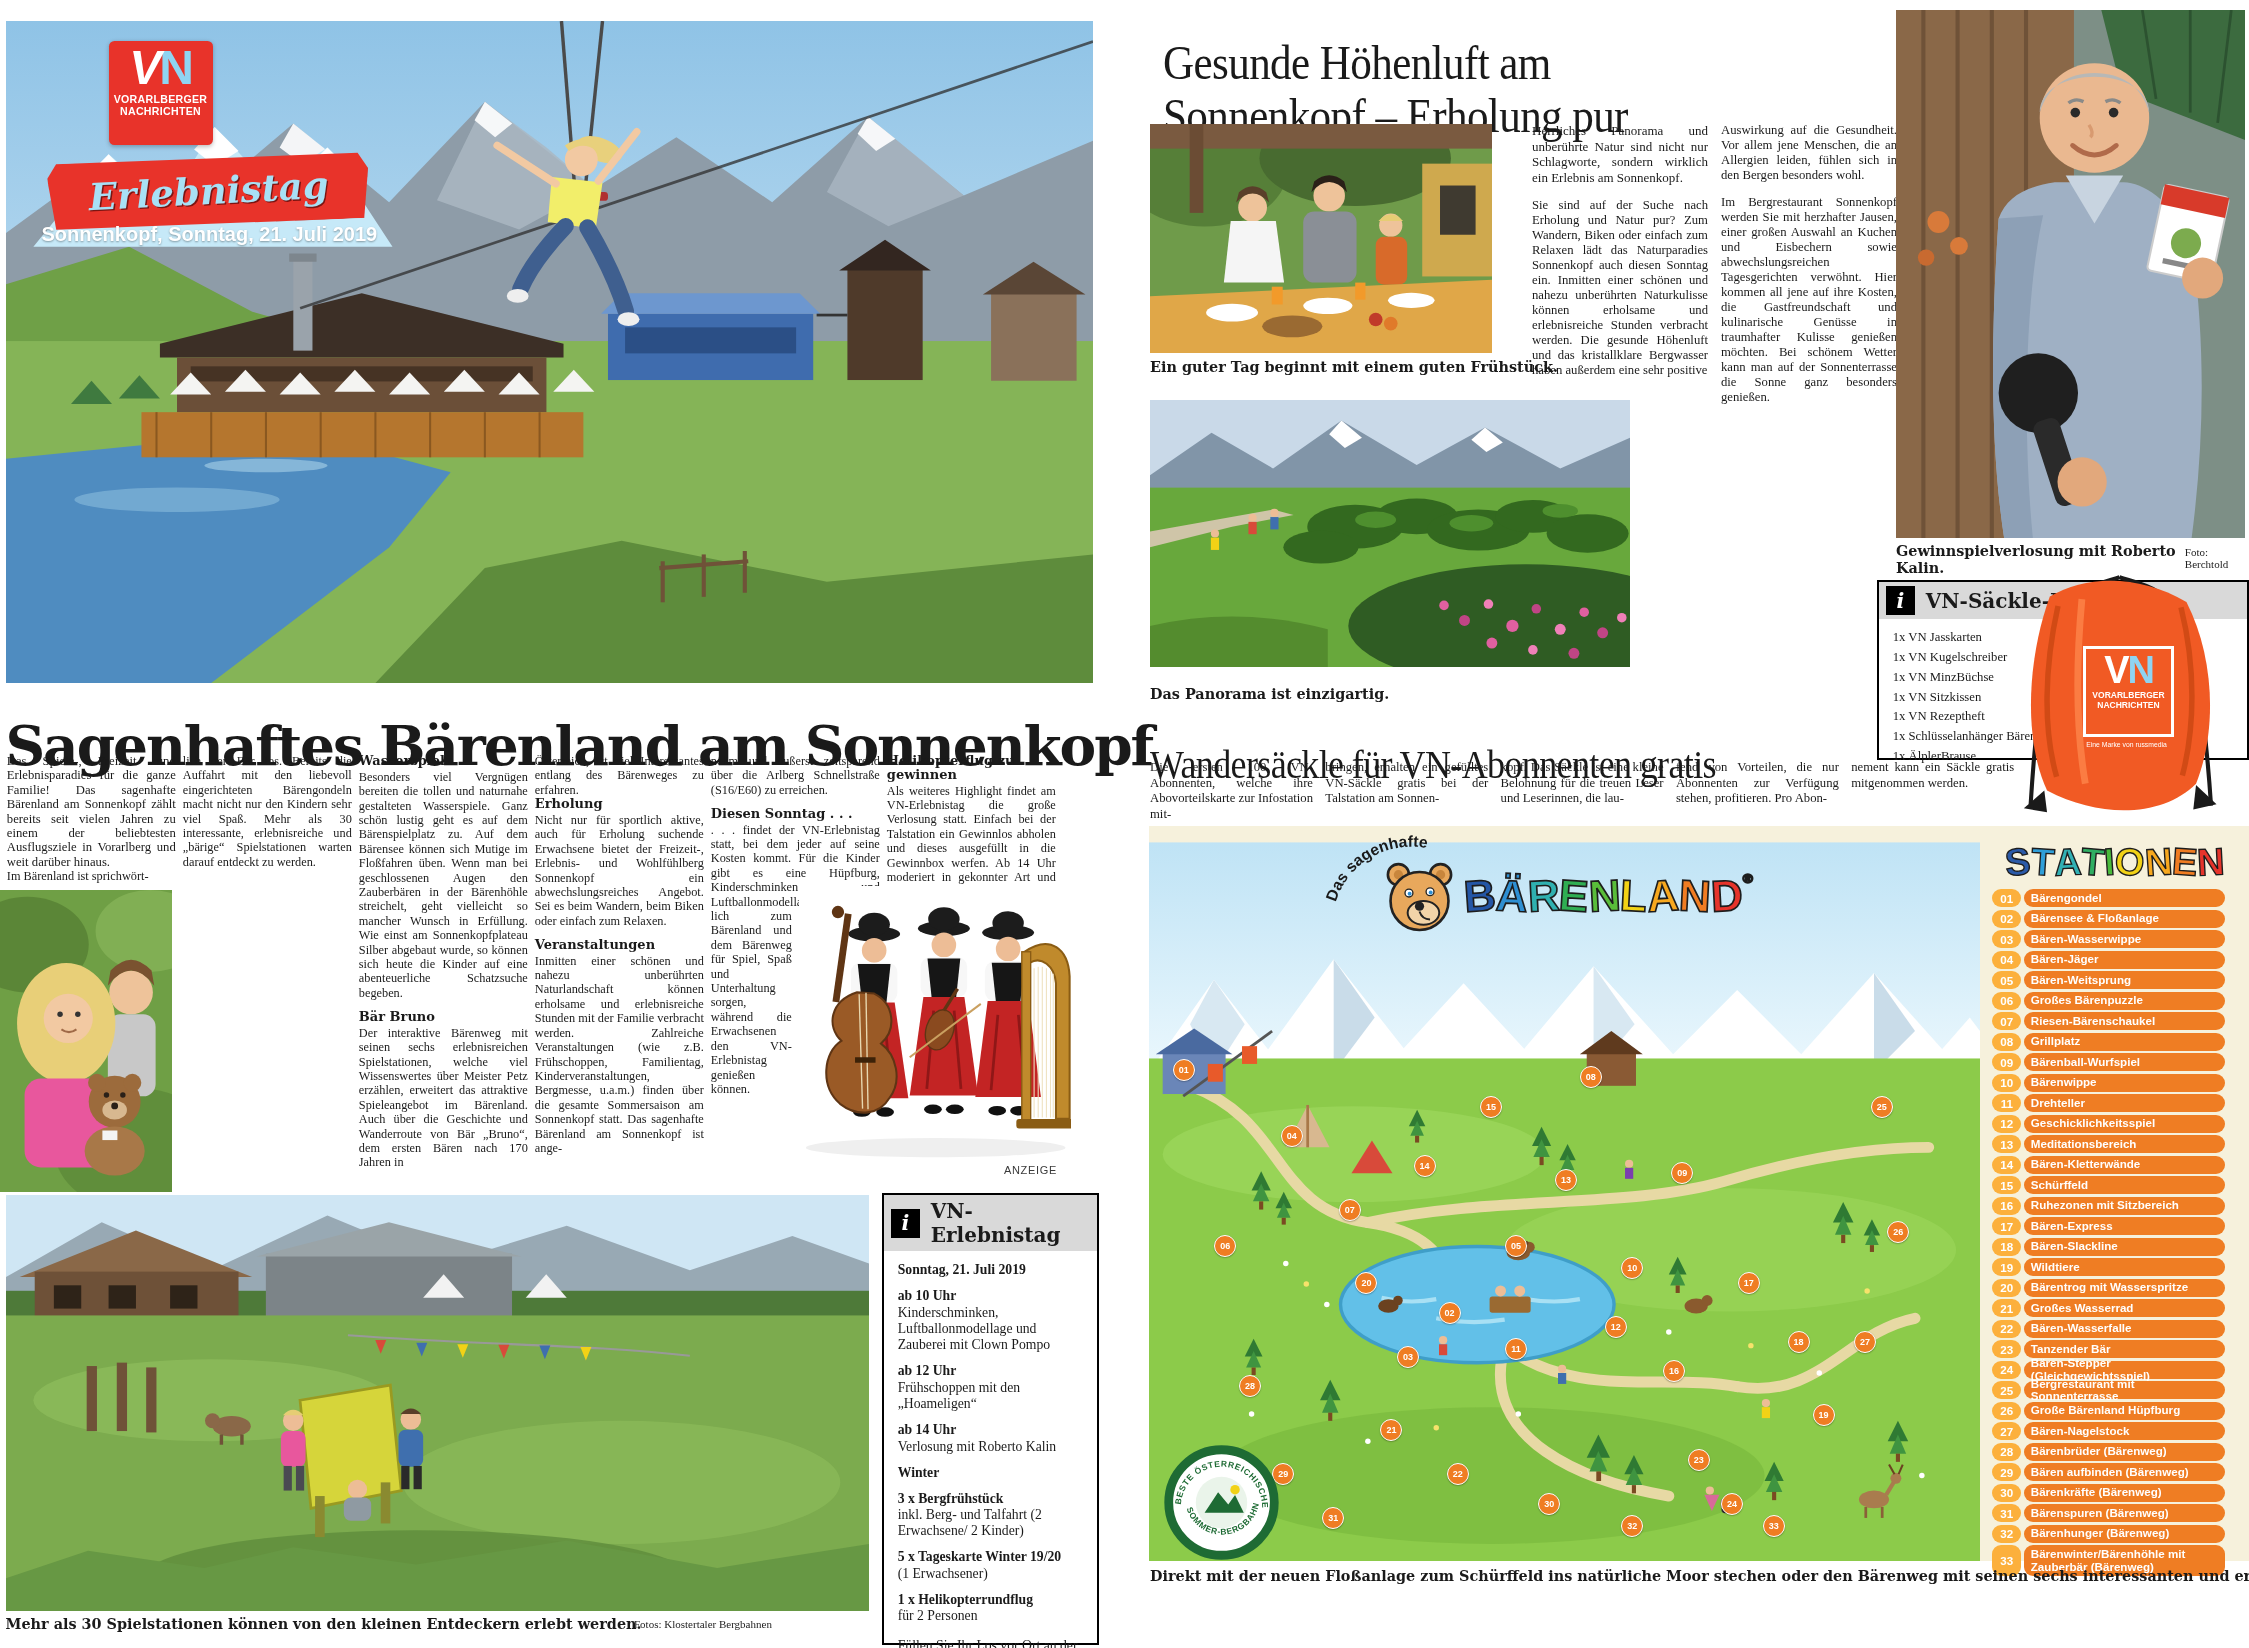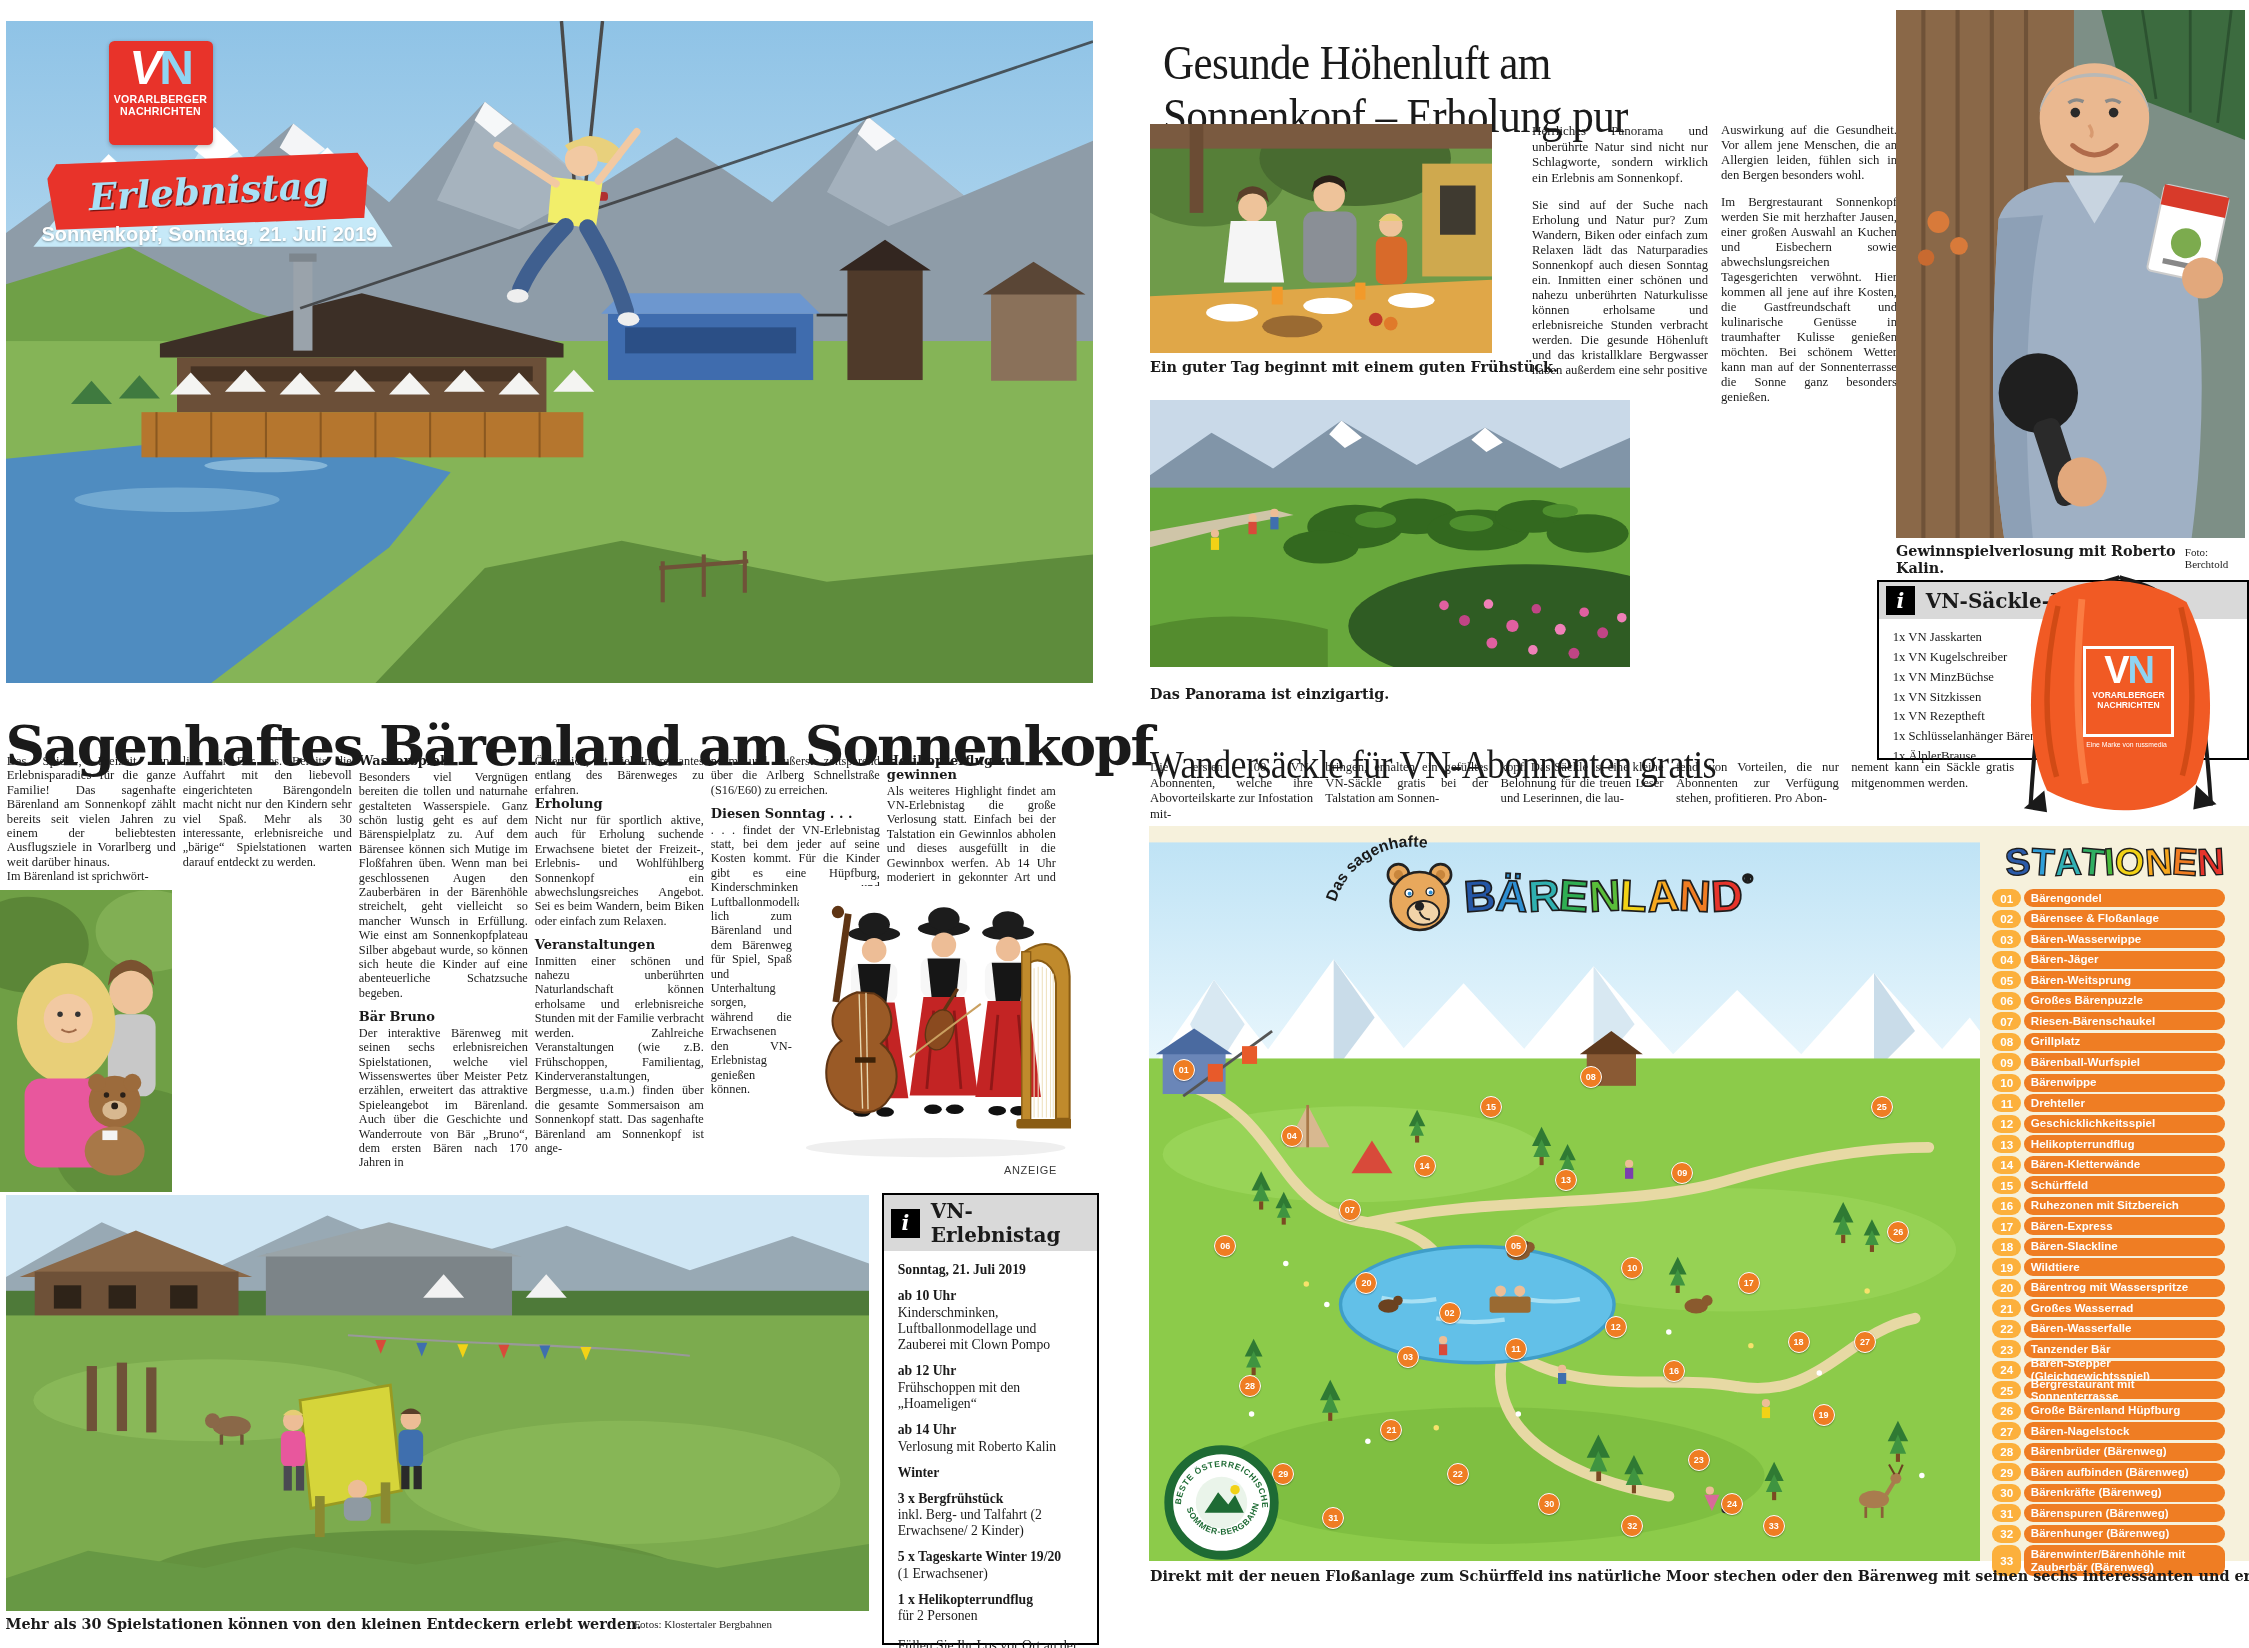--- a/index.html
+++ b/index.html
@@ -1081,21 +1081,21 @@
           <div class="st-label">Drehteller</div>
         </div>
 
         <div class="st-row">
           <div class="st-num">12</div>
           <div class="st-label">Geschicklichkeitsspiel</div>
         </div>
 
         <div class="st-row">
           <div class="st-num">13</div>
-          <div class="st-label">Helikopterrundflug</div>
+          <div class="st-label">Meditationsbereich</div>
         </div>
 
         <div class="st-row">
           <div class="st-num">14</div>
           <div class="st-label">Bären-Kletterwände</div>
         </div>
 
         <div class="st-row">
           <div class="st-num">15</div>
           <div class="st-label">Schürffeld</div>

